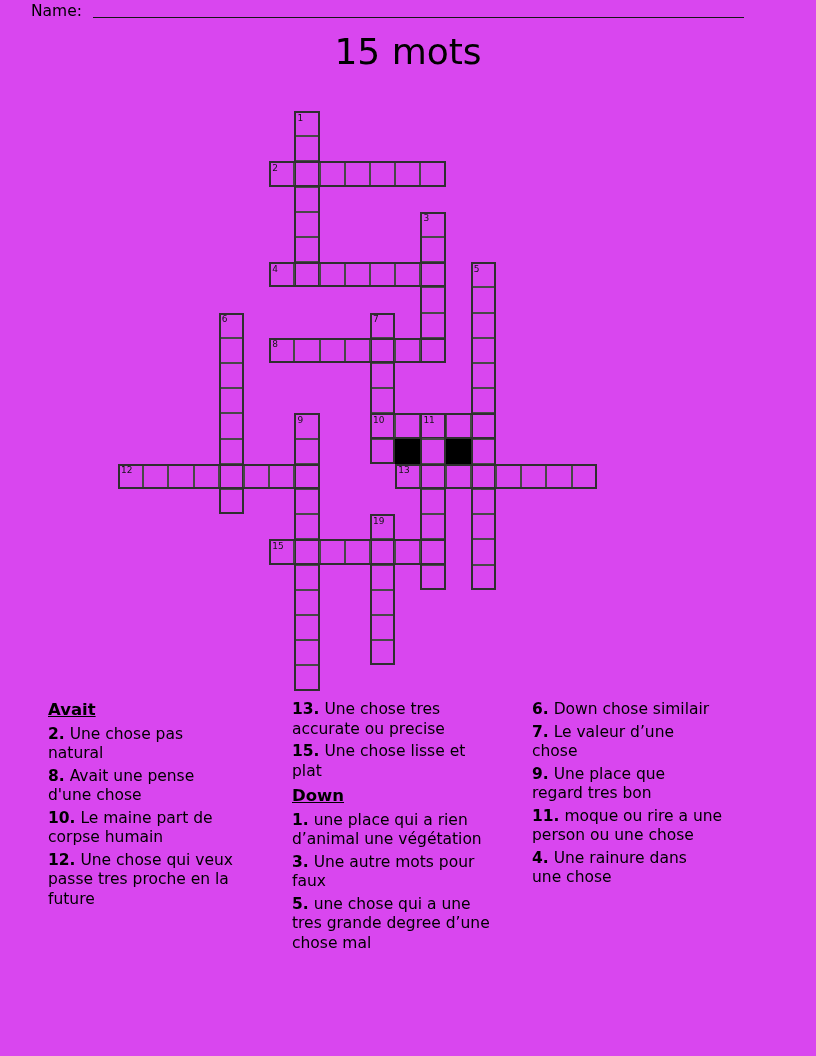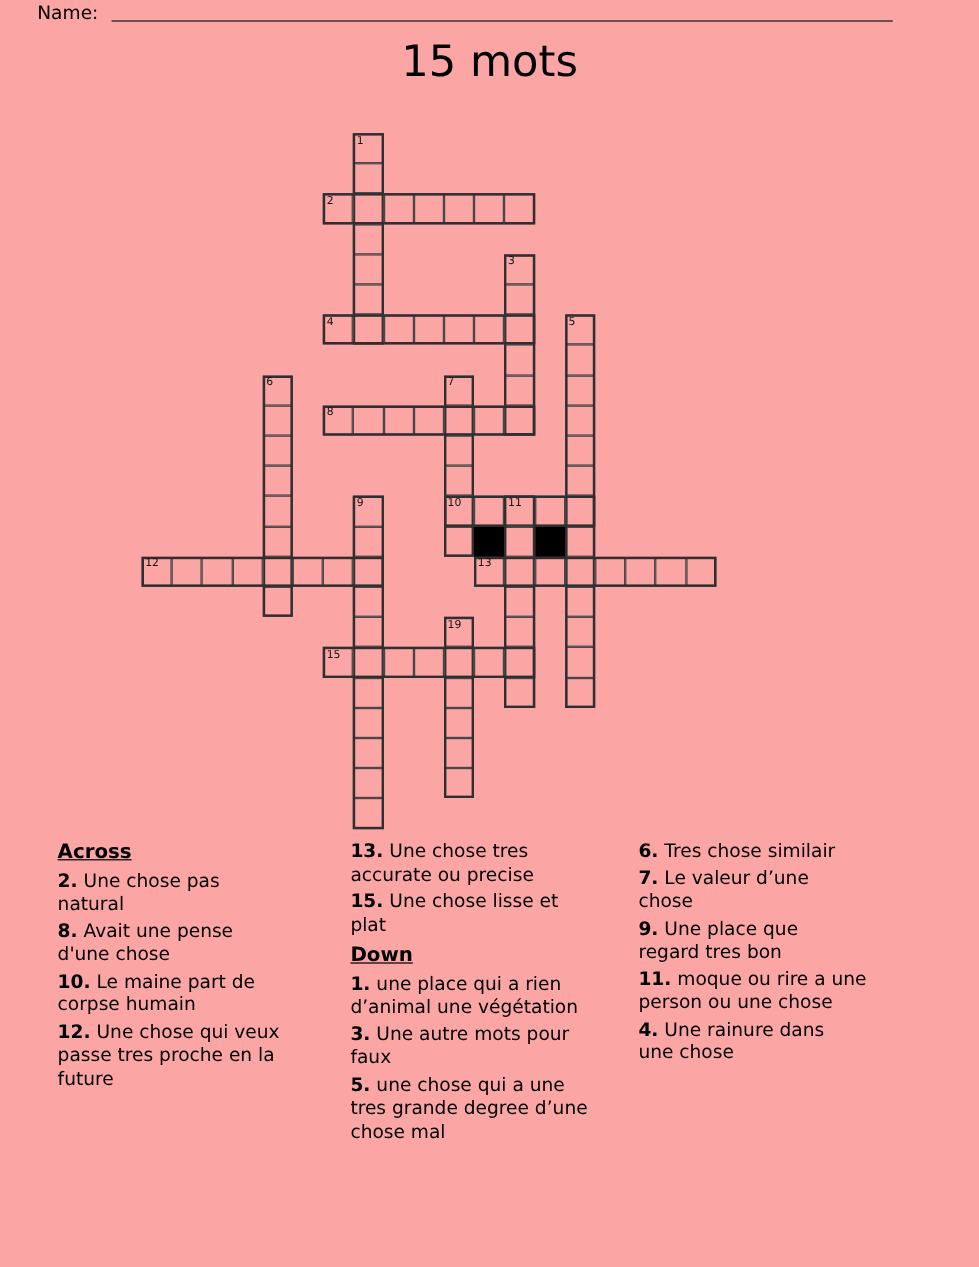--- a/index.html
+++ b/index.html
@@ -1,16 +1,16 @@
 <!DOCTYPE html>
 <html><head>
 <meta charset="utf-8">
 <style>
   html,body{margin:0;padding:0;background:#fff;}
-  .page{position:relative;width:816px;height:1056px;background:#fca5a5;
+  .page{position:relative;width:816px;height:1056px;background:#d946ef;
         font-family:"DejaVu Sans","Liberation Sans",sans-serif;color:#000;overflow:hidden;}
 
   
   .name-label{position:absolute;left:31px;top:2px;font-size:15.5px;line-height:18px;}
   .name-line{position:absolute;left:93px;top:2px;width:651px;height:15px;
              border-bottom:1.6px solid #171717;}
   .title{position:absolute;top:31px;left:0;width:100%;text-align:center;margin:0;
          font-size:36px;line-height:1.15;font-weight:400;}
 
   
@@ -180,21 +180,21 @@
       <div class="cell" style="left: 277.2px; top: 428.4px; width: 25.2px; height: 25.2px;"></div>
       <div class="cell" style="left: 302.4px; top: 428.4px; width: 25.2px; height: 25.2px;"></div>
       <div class="word-box" style="left: 151.2px; top: 428.4px; width: 176.4px; height: 25.2px;"></div>
       <div class="cell-num" style="left: 154.2px; top: 430.9px;">15</div>
       <div class="black" style="left: 277.2px; top: 327.6px; width: 25.2px; height: 25.2px;"></div>
       <div class="black" style="left: 327.6px; top: 327.6px; width: 25.2px; height: 25.2px;"></div>
     </div>
 
   <div>
     <div class="clue-col" id="ccol0" style="left:48px;width:238px;">
-        <p class="clue-heading">Across</p>
+        <p class="clue-heading">Avait</p>
         <p class="clue"><span class="cnum">2.</span> <span class="ctext">Une chose pas
 natural</span></p>
         <p class="clue"><span class="cnum">8.</span> <span class="ctext">Avait une pense
 d'une chose</span></p>
         <p class="clue"><span class="cnum">10.</span> <span class="ctext">Le maine part de
 corpse humain</span></p>
         <p class="clue"><span class="cnum">12.</span> <span class="ctext">Une chose qui veux
 passe tres proche en la
 future</span></p>
       </div>
@@ -206,21 +206,21 @@
         <p class="clue-heading mid">Down</p>
         <p class="clue"><span class="cnum">1.</span> <span class="ctext">une place qui a rien
 d’animal une végétation</span></p>
         <p class="clue"><span class="cnum">3.</span> <span class="ctext">Une autre mots pour
 faux</span></p>
         <p class="clue"><span class="cnum">5.</span> <span class="ctext">une chose qui a une
 tres grande degree d’une
 chose mal</span></p>
       </div>
     <div class="clue-col" id="ccol2" style="left:532px;width:242px;">
-        <p class="clue"><span class="cnum">6.</span> <span class="ctext">Tres chose similair</span></p>
+        <p class="clue"><span class="cnum">6.</span> <span class="ctext">Down chose similair</span></p>
         <p class="clue"><span class="cnum">7.</span> <span class="ctext">Le valeur d’une
 chose</span></p>
         <p class="clue"><span class="cnum">9.</span> <span class="ctext">Une place que
 regard tres bon</span></p>
         <p class="clue"><span class="cnum">11.</span> <span class="ctext">moque ou rire a une
 person ou une chose</span></p>
         <p class="clue"><span class="cnum">4.</span> <span class="ctext">Une rainure dans
 une chose</span></p>
       </div>
   </div>

